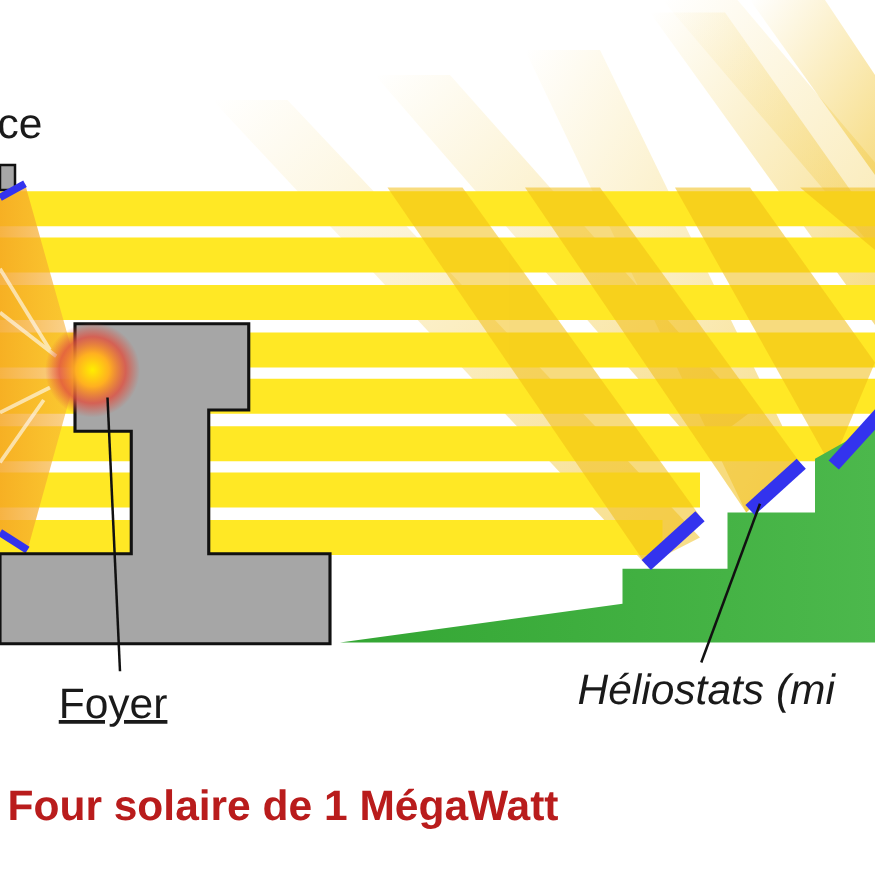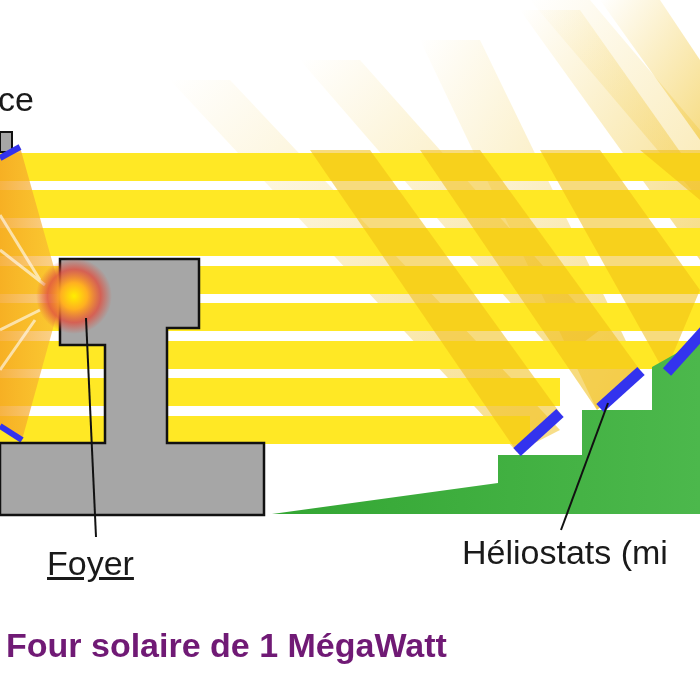--- a/index.html
+++ b/index.html
@@ -1,22 +1,22 @@
 <!DOCTYPE html>
 <html><head>
 <meta charset="utf-8">
 <style>
   html, body { margin:0; padding:0; background:#ffffff; }
   body { width:700px; height:700px; overflow:hidden; position:relative; font-family:"Liberation Sans", sans-serif; }
   #diagram { position:absolute; left:0; top:0; width:700px; height:700px; }
   .label { position:absolute; color:#1a1a1a; font-size:34px; line-height:1; white-space:nowrap; }
   #label-concentrator { left:-2px; top:82px; }
   #label-foyer { left:47px; top:546px;text-decoration:underline; }
-  #label-heliostats { left:462px; top:535px; }
-  #title { position:absolute; left:6px; top:628px; font-size:34px; font-weight:bold; color:#701a75; white-space:nowrap; line-height:1; }
+  #label-heliostats { left:462px; top:535px;font-style:italic; }
+  #title { position:absolute; left:6px; top:628px; font-size:34px; font-weight:bold; color:#b91c1c; white-space:nowrap; line-height:1; }
 </style>
 </head>
 <body>
 
 <svg id="diagram" viewBox="0 0 700 700" xmlns="http://www.w3.org/2000/svg">
   <defs>
     <linearGradient id="diagFade" x1="0" y1="0" x2="1" y2="1" gradientUnits="objectBoundingBox">
       <stop offset="0" stop-color="#f0c020" stop-opacity="0"></stop>
       <stop offset="0.45" stop-color="#f0c020" stop-opacity="0.25"></stop>
       <stop offset="1" stop-color="#f0c020" stop-opacity="0.55"></stop>

